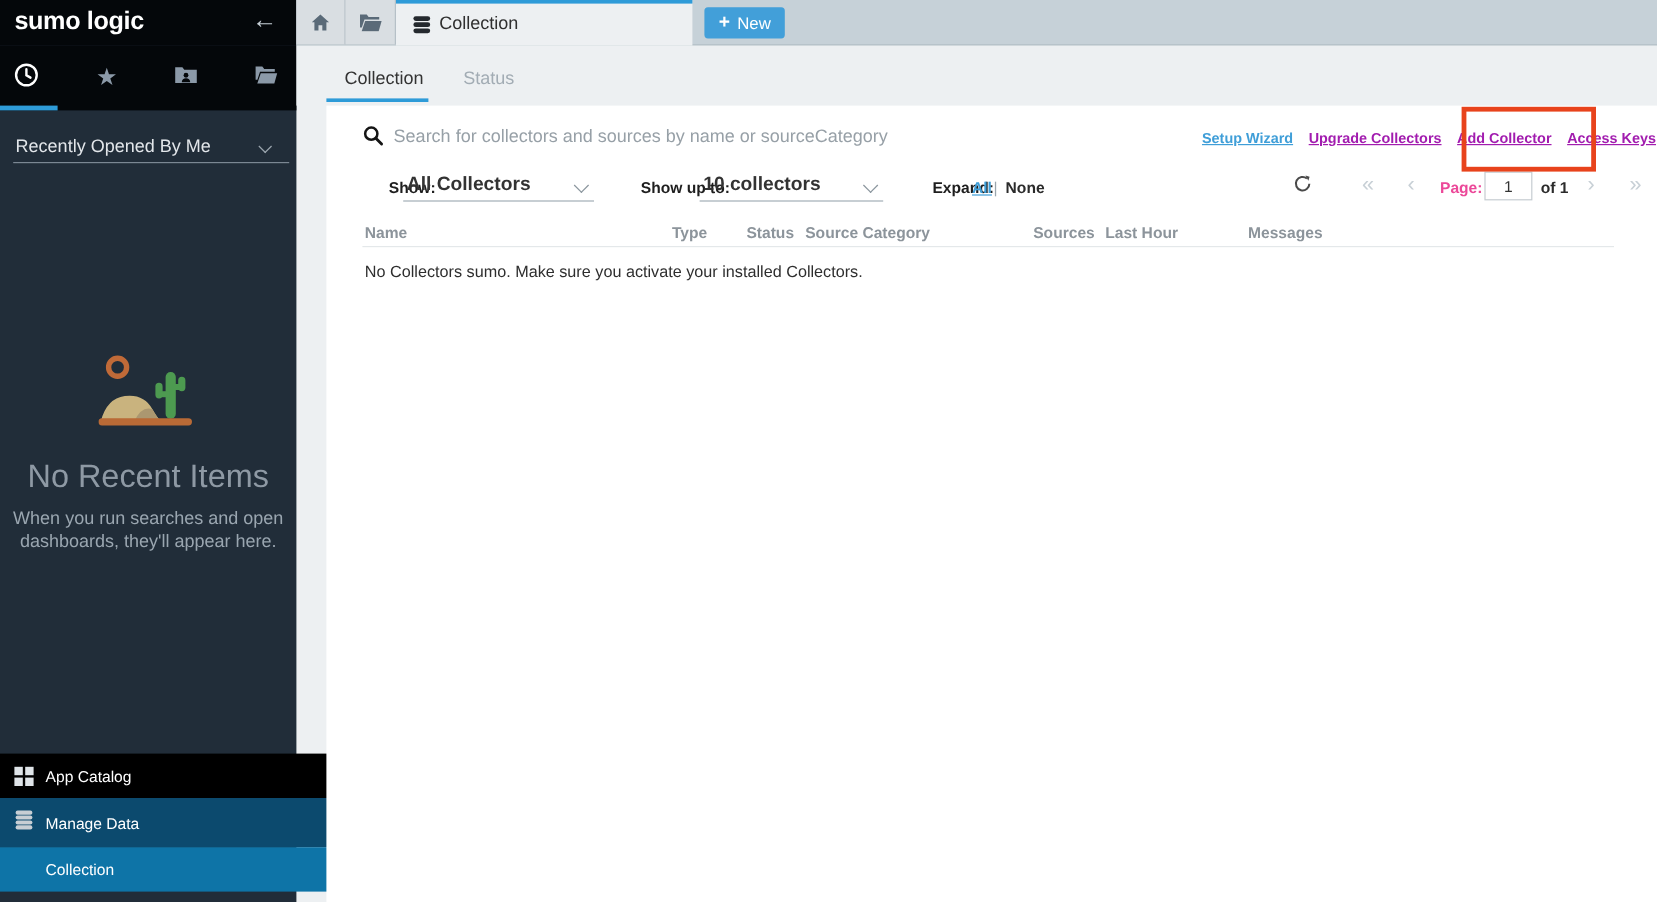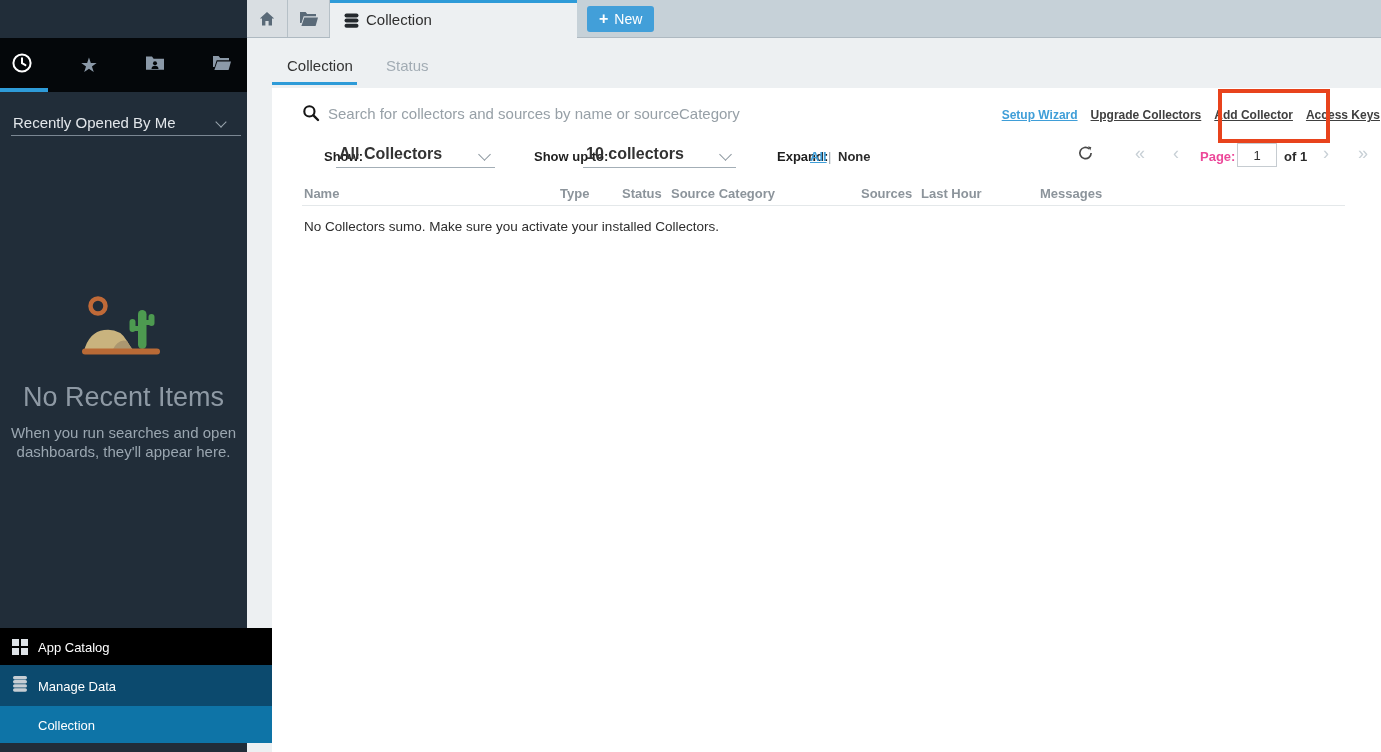--- a/index.html
+++ b/index.html
@@ -59,21 +59,21 @@
   .subtab-collection { left:40px; color:#333; }
   .subtab-status { left:139px; color:#a2acb4; }
   .subtab-underline { position:absolute; left:25px; top:44px; width:85px; height:3px; background:#2e9bd8; }
   
   .panel { position:absolute; left:272px; top:88px; width:1109px; height:664px; background:#fff; }
   .search-icon { position:absolute; left:30px; top:16px; }
   .search-input { position:absolute; left:56px; top:12px; width:640px; height:26px; border:none; outline:none;
     font-size:15px; color:#333; font-family:"Liberation Sans", sans-serif; background:transparent; }
   .search-input::placeholder { color:#97a0a7; opacity:1; }
   .action-links { position:absolute; top:20px; right:1px; display:flex; gap:13px; font-size:12px; font-weight:bold; }
-  .action-link { text-decoration:underline; color:#404040; cursor:pointer; white-space:nowrap; }
+  .action-link { text-decoration:underline; color:#a21caf; cursor:pointer; white-space:nowrap; }
   .action-link.blue { color:#3f9ed8;margin-left:44px; }
   .annotation-box { position:absolute; left:946px; top:1px; width:112px; height:54px;
     border:4px solid #e8431c; z-index:6; pointer-events:none; }
   .flabel { position:absolute; top:61px; font-size:13px; font-weight:bold; color:#1e1e1e;margin-left:20px; }
   .fl-show { left:32px; } .fl-limit { left:242px; } .fl-expand { left:485px; }
   .dropdown { position:absolute; top:55px; height:25px; border-bottom:1px solid #a3aeb6; cursor:pointer; }
   .dd-show { left:64px; width:159px; } .dd-limit { left:311px; width:153px; }
   .dd-value { position:absolute; left:3px; top:2px; font-size:16px; color:#333; white-space:nowrap;font-weight:bold; }
   .dd-chev { position:absolute; right:6px; top:7px; width:9px; height:9px;
     border-right:1.6px solid #8a959d; border-bottom:1.6px solid #8a959d; transform:rotate(45deg); }
@@ -90,20 +90,24 @@
   .pg-of { position:absolute; left:1012px; top:61px; font-size:13px; font-weight:bold; color:#2b2b2b; }
   .th { position:absolute; top:98px; font-size:13px; font-weight:bold; color:#8c949b; cursor:pointer; white-space:nowrap; }
   .th0{left:32px;} .th1{left:288px;} .th2{left:350px;} .th3{left:399px;} .th4{left:589px;} .th5{left:649px;} .th6{left:768px;}
   .th-rule { position:absolute; left:30px; right:36px; top:117px; height:1px; background:#e4e8ea; }
   .empty-msg { position:absolute; left:32px; top:131px; font-size:13.5px; color:#2e2e2e; }
 </style>
 </head>
 <body>
 
 <div class="sidebar">
+  <div class="sb-header">
+    <div class="sb-logo">sumo logic</div>
+    <div class="sb-back">←</div>
+  </div>
 
   <div class="sb-iconstrip">
     <span class="sb-ic c1">
       <svg width="22" height="22" viewBox="0 0 22 22">
         <circle cx="11" cy="11" r="8.6" stroke="#ffffff" stroke-width="2" fill="none"></circle>
         <path d="M11 6.2v5l3.4 2" stroke="#ffffff" stroke-width="2" fill="none" stroke-linecap="round"></path>
       </svg>
     </span>
     <span class="sb-ic c2 sb-star">★</span>
     <span class="sb-ic c3">

